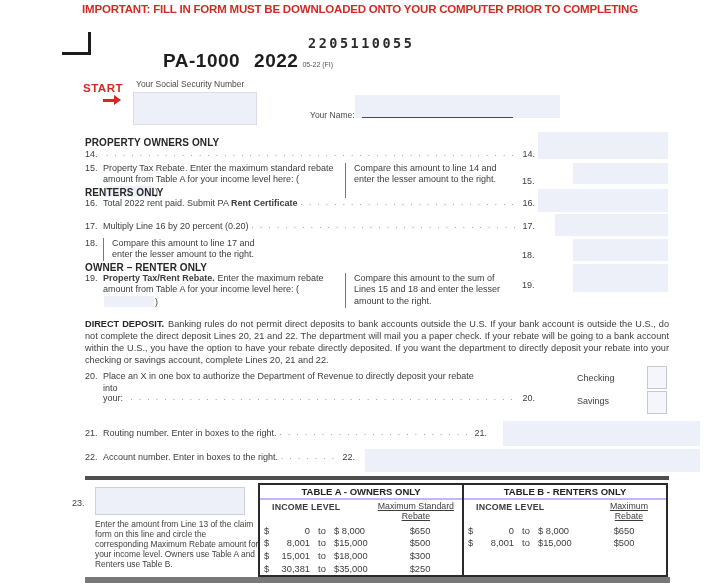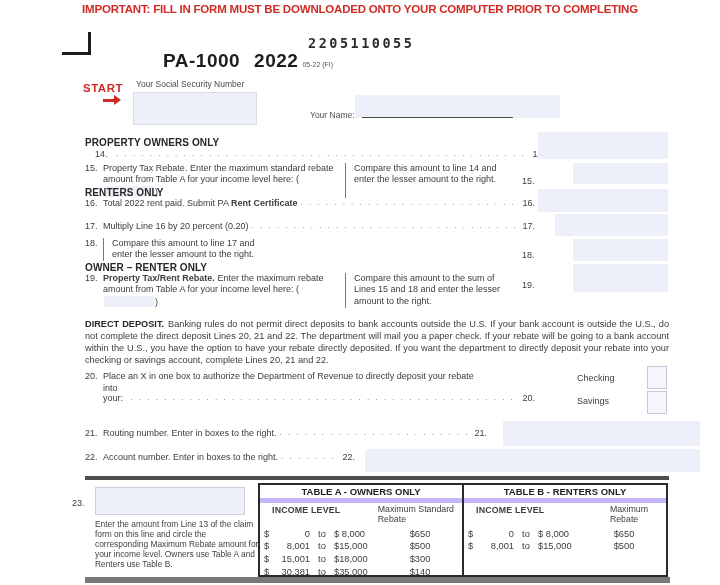--- a/index.html
+++ b/index.html
@@ -79,24 +79,24 @@
   .l23-box { left:95px; top:487px; width:150px; height:28px; background:var(--input-bg);
     border:1px solid #ccd0de; }
   .l23-note { left:95px; top:520px; width:164px; font-size:8.4px; line-height:1.18; color:#3f3f3f; }
 
   .rebate-table { left:258px; top:483px; width:410px; height:94px;
     border:2px solid #2a2a2a; display:flex; background:#fff; }
   .tbl-half { display:flex; flex-direction:column; }
   .tbl-a { width:204px; border-right:2px solid #2a2a2a; }
   .tbl-b { flex:1; }
   .tbl-title { text-align:center; font-weight:bold; font-size:9.5px; color:#222;
-    border-bottom:5px solid #c4b5fd; padding:1px 0 1px; }
+    border-bottom:2px solid #c4b5fd; padding:1px 0 1px; }
   .tcolhead { display:flex; padding:2px 8px 1px 12px; font-size:8.8px; color:#3c3c3c; }
   .tcolhead .ch1 { font-weight:bold; letter-spacing:0.2px; }
-  .tcolhead .ch2 { margin-left:auto; line-height:1.12; }
+  .tcolhead .ch2 { margin-left:auto; text-align:center; line-height:1.12;text-decoration:underline; }
   .trows { padding:2px 0 0 4px; }
   .trow { display:flex; font-size:9.3px; line-height:12.8px; }
   .c-d1 { width:10px; flex:none; }
   .c-n1 { width:36px; flex:none; text-align:right; }
   .c-to { width:24px; flex:none; text-align:center; }
   .c-n2 { width:54px; flex:none; }
   .c-reb { flex:1; text-align:center; padding-right:10px; }
 
   .bottom-bar { left:85px; top:577px; width:585px; height:6px; background:#787878; }
 </style>
@@ -119,21 +119,21 @@
   <div class="abs start-arrow"></div>
 
   <div class="abs small-label ssn-label">Your Social Security Number</div>
   <div class="abs ssn-box"></div>
   <div class="abs name-box"></div>
   <div class="abs small-label name-label">Your Name:</div>
   <div class="abs name-line"></div>
 
   <div class="abs sec-head" style="left:85px; top:137px;">PROPERTY OWNERS ONLY</div>
 
-  <div class="abs num-line" style="left:95px; top:149px; width:450px;">
+  <div class="abs num-line" style="left:85px; top:149px; width:450px;">
     <span class="ln">14.</span>
     <span class="dots"></span>
     <span class="rn">14.</span>
   </div>
   <div class="abs field" style="left:538px; top:132px; width:130px; height:27px;"></div>
 
   <div class="abs cmp" style="left:85px; top:163px; width:450px;">
     <span class="ln">15.</span>
     <div class="cmp-ltext"><span>Property Tax Rebate. Enter the maximum standard rebate amount from Table A for your income level here: </span><span>(</span><span class="mini-box"></span><span>)</span></div>
     <div class="cmp-right">Compare this amount to line 14 and enter the lesser amount to the right.</div>
@@ -243,21 +243,21 @@
             <span class="c-n1">15,001</span>
             <span class="c-to">to</span>
             <span class="c-n2">$18,000</span>
             <span class="c-reb">$300</span>
         </div>
         <div class="trow">
           <span class="c-d1">$</span>
             <span class="c-n1">30,381</span>
             <span class="c-to">to</span>
             <span class="c-n2">$35,000</span>
-            <span class="c-reb">$140</span>
+            <span class="c-reb">$250</span>
         </div>
       </div>
     </div>
     <div class="tbl-half tbl-b">
       <div class="tbl-title">TABLE B - RENTERS ONLY</div>
       <div class="tcolhead">
         <span class="ch1">INCOME LEVEL</span>
         <span class="ch2" style="margin-right:10px;"><span>Maximum</span><br><span>Rebate</span></span>
       </div>
       <div class="trows">

